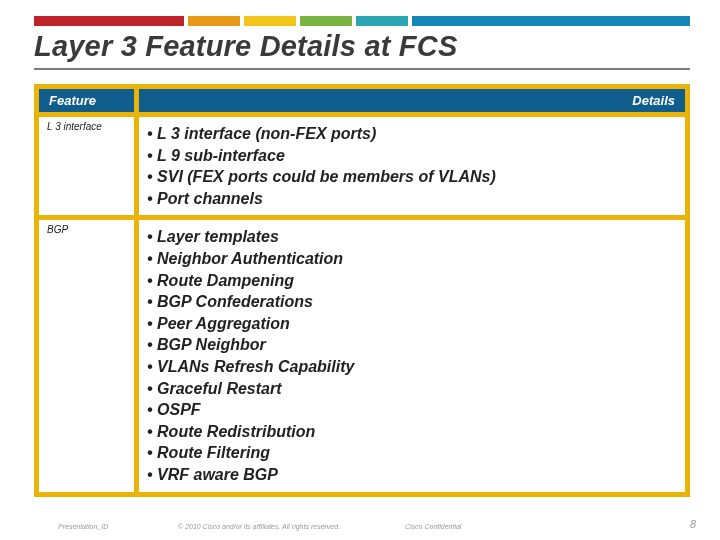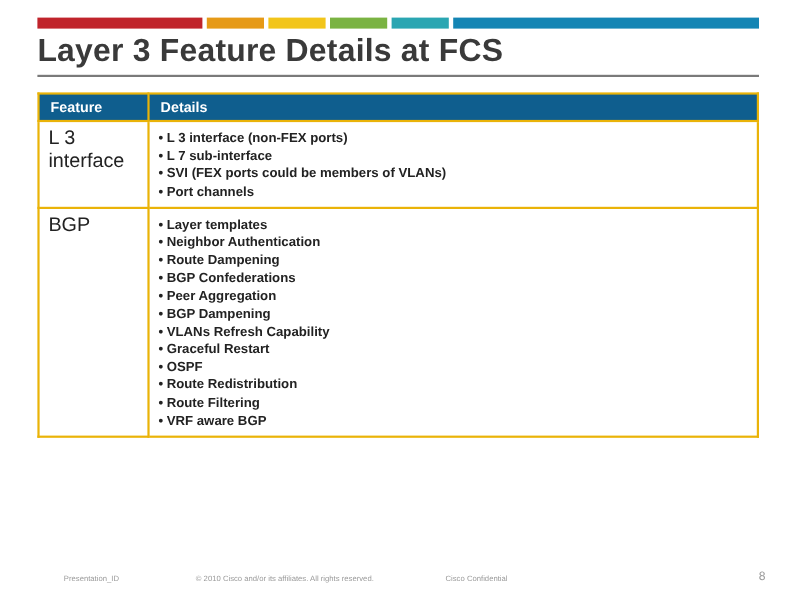--- a/index.html
+++ b/index.html
@@ -1,37 +1,37 @@
 <!DOCTYPE html>
 <html><head>
 <meta charset="utf-8">
 <style>
   * { box-sizing: border-box; margin: 0; padding: 0; }
   html, body { width: 720px; height: 540px; font-family: Arial, Helvetica, sans-serif; background: #fff; }
-  .slide { position: relative; width: 720px; height: 540px; background: #fff; }
+  .slide { position: relative; width: 720px; height: 540px; background: #fff; font-style: italic; }
   .topbar { position: absolute; top: 16px; left: 0; right: 0; height: 10px; }
   .topbar .seg { position: absolute; top: 0; height: 10px; }
   .seg.red    { left: 34px;  width: 150px; background: #c0242b; }
   .seg.orange { left: 188px; width: 52px;  background: #e69a17; }
   .seg.yellow { left: 244px; width: 52px;  background: #f2c51a; }
   .seg.green  { left: 300px; width: 52px;  background: #7ab342; }
   .seg.teal   { left: 356px; width: 52px;  background: #2aa6b2; }
   .seg.blue   { left: 412px; width: 278px; background: #1485b4; }
   .title { position: absolute; top: 30px; left: 34px; font-size: 29px; font-weight: 700; color: #3a3a3a; letter-spacing: 0.2px; }
   .rule { position: absolute; top: 68px; left: 34px; right: 30px; height: 2px; background: #7a7a7a; }
   .table { position: absolute; top: 84px; left: 34px; width: 656px; border-collapse: collapse; }
-  .table td, .table th { border: 2px solid #eab308; vertical-align: top; }
+  .table td, .table th { border: 5px solid #eab308; vertical-align: top; }
   .table th { background: #0f5e8e; color: #fff; font-weight: 700; font-size: 13px; padding: 4px 10px; }
-  .table th.details { text-align: left; }
+  .table th.details { text-align: right; }
   .table th.feature { text-align: left; }
   .col-feature { width: 100px; }
   .table td.fcell { font-size: 12.5px; padding: 6px 8px 6px 8px; color: #2a2a2a; font-weight: 400; }
-  .table td.fname { font-weight: 400; font-size: 18px; padding: 4px 8px; color: #222; }
+  .table td.fname { font-weight: 400; font-size: 10px; padding: 4px 8px; color: #222; }
   .bullets { list-style: none; }
-  .bullets li { font-size: 12px; line-height: 1.35; color: #222; font-weight: 700; }
+  .bullets li { font-size: 16px; line-height: 1.35; color: #222; font-weight: 700; }
   .bullets li::before { content: "• "; }
   .fname span { font-weight: 400; }
   .footer { position: absolute; left: 0; right: 0; bottom: 10px; height: 16px; }
   .footer .pid { position: absolute; left: 58px; bottom: 0; font-size: 7px; color: #9a9a9a; }
   .footer .copy { position: absolute; left: 178px; bottom: 0; font-size: 7px; color: #9a9a9a; }
   .footer .conf { position: absolute; left: 405px; bottom: 0; font-size: 7px; color: #9a9a9a; }
   .footer .pg  { position: absolute; right: 24px; bottom: 0; font-size: 11px; color: #9a9a9a; }
 </style>
 </head>
 <body>
@@ -59,36 +59,36 @@
         <th class="feature">Feature</th>
         <th class="details">Details</th>
       </tr>
     </thead>
     <tbody>
       <tr>
         <td class="fname"><span>L 3 interface</span></td>
         <td class="fcell">
           <ul class="bullets">
             <li>L 3 interface (non-FEX ports)</li>
-            <li>L 7 sub-interface</li>
+            <li>L 9 sub-interface</li>
             <li>SVI (FEX ports could be members of VLANs)</li>
             <li>Port channels</li>
           </ul>
         </td>
       </tr>
       <tr>
         <td class="fname"><span>BGP</span></td>
         <td class="fcell">
           <ul class="bullets">
             <li>Layer templates</li>
             <li>Neighbor Authentication</li>
             <li>Route Dampening</li>
             <li>BGP Confederations</li>
             <li>Peer Aggregation</li>
-            <li>BGP Dampening</li>
+            <li>BGP Neighbor</li>
             <li>VLANs Refresh Capability</li>
             <li>Graceful Restart</li>
             <li>OSPF</li>
             <li>Route Redistribution</li>
             <li>Route Filtering</li>
             <li>VRF aware BGP</li>
           </ul>
         </td>
       </tr>
     </tbody>

